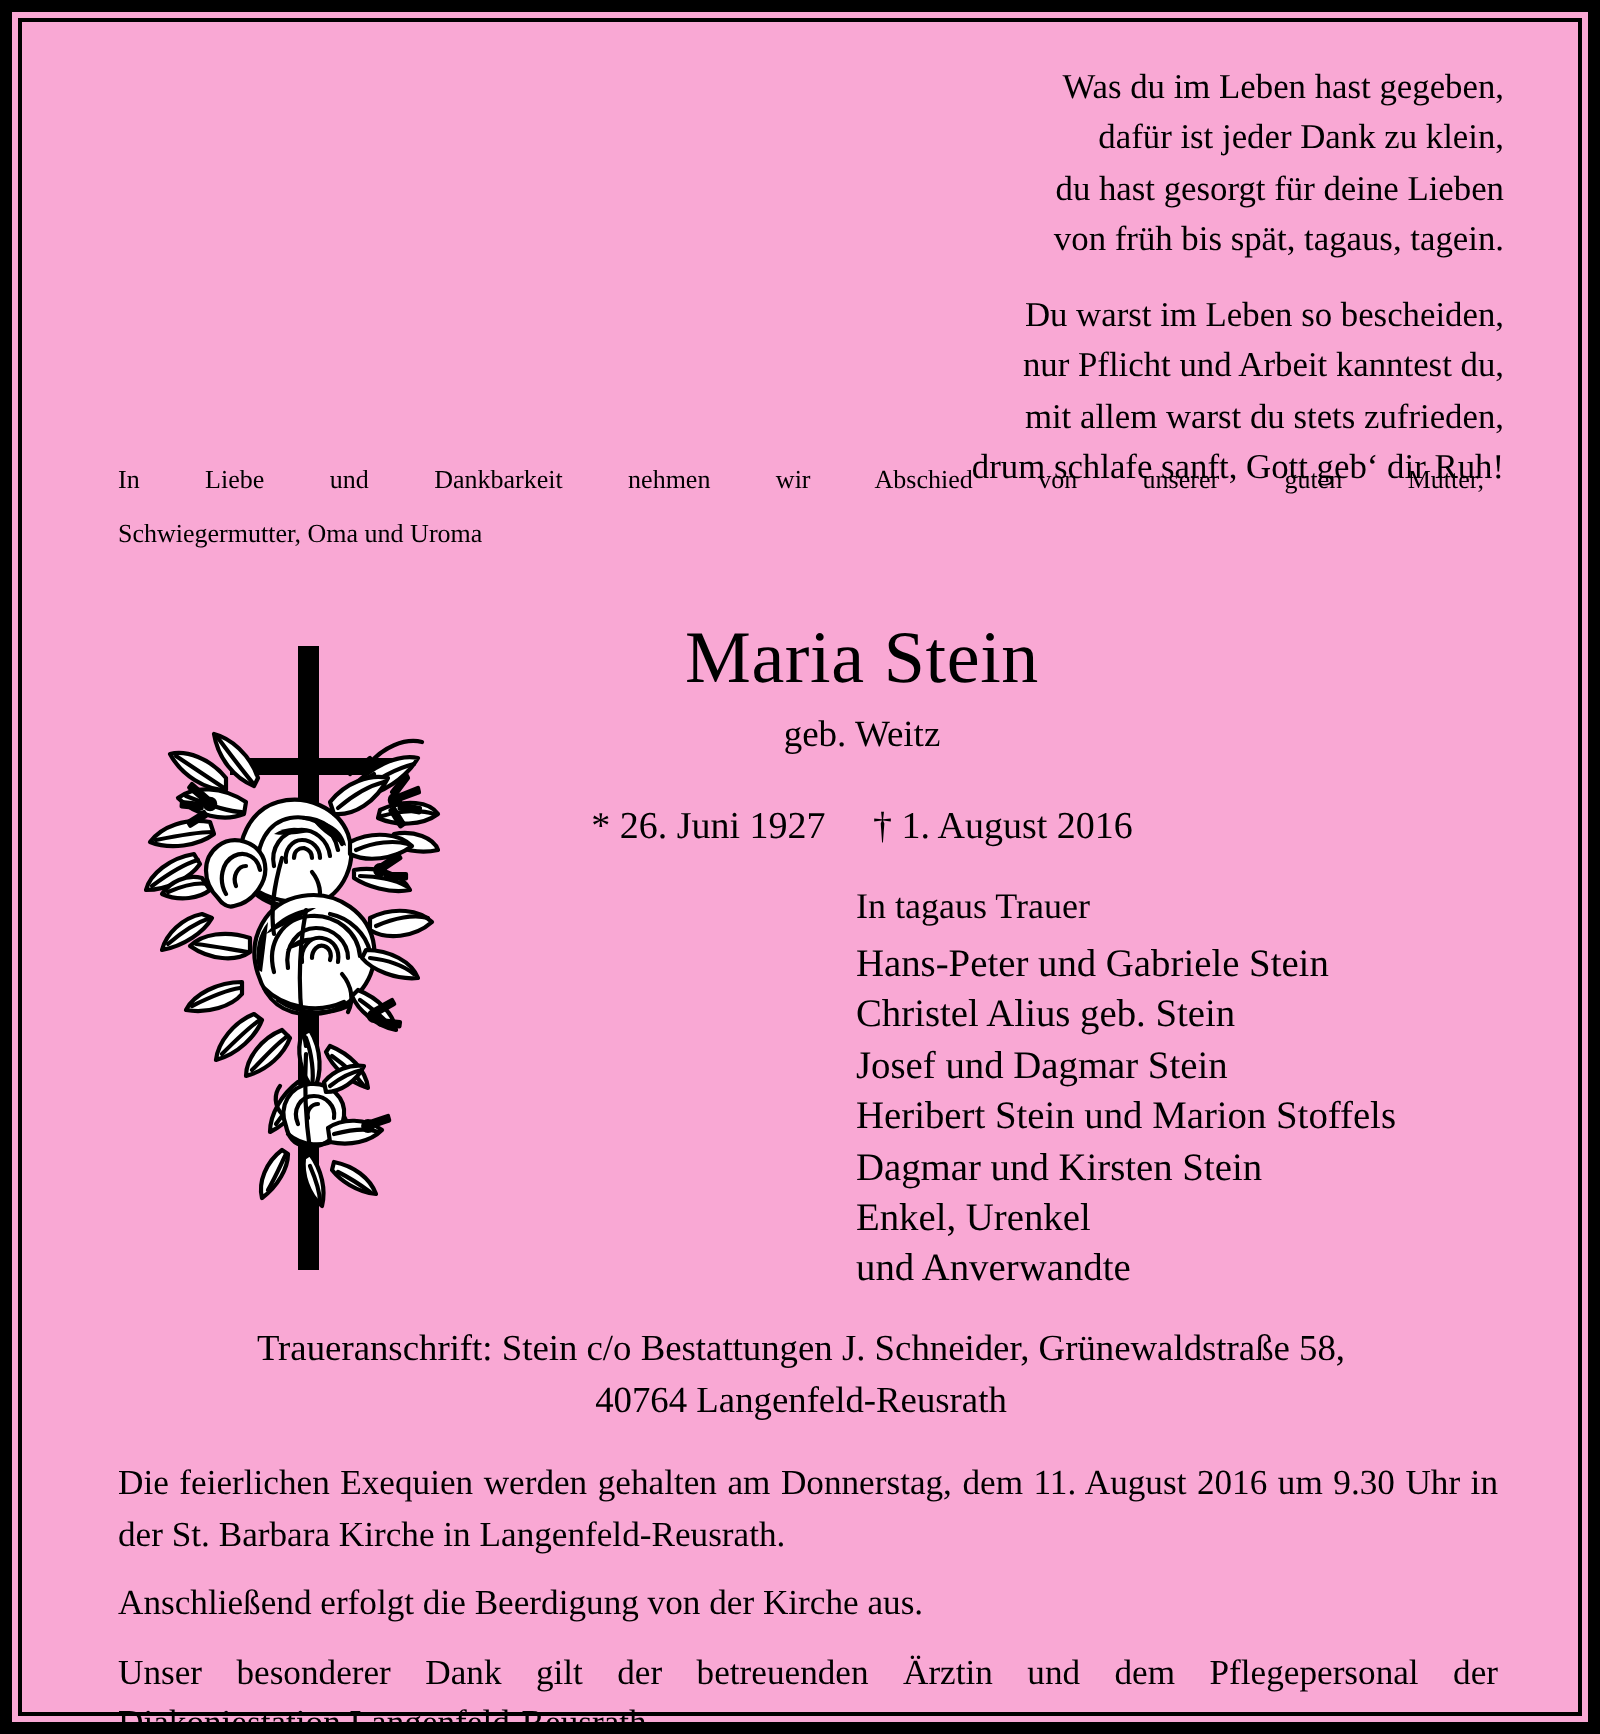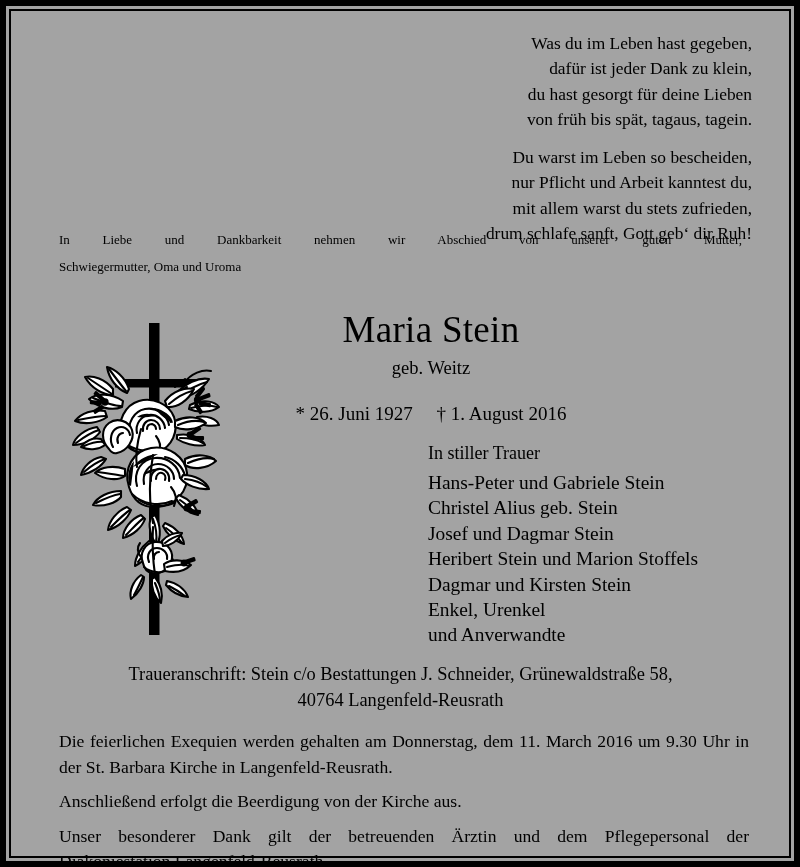--- a/index.html
+++ b/index.html
@@ -8,21 +8,21 @@
     background: #ffffff;
   }
   body {
     font-family: "Liberation Serif", "DejaVu Serif", serif;
     color: #000000;
   }
   #page {
     position: relative;
     width: 800px;
     height: 867px;
-    background: #a3a3a3;
+    background: #f9a8d4;
     box-sizing: border-box;
     overflow: hidden;
   }
   
   .frame-outer {
     position: absolute;
     left: 0; top: 0;
     width: 800px; height: 867px;
     box-sizing: border-box;
     border: 6px solid #000000;
@@ -341,38 +341,38 @@
       </svg>
     </div>
 
     <div class="nameblock">
       <div class="deceased-name">Maria Stein</div>
       <div class="maiden-name">geb. Weitz</div>
       <div class="dates">* 26. Juni 1927     † 1. August 2016</div>
     </div>
 
     <div class="mourners">
-      <div class="heading">In stiller Trauer</div>
+      <div class="heading">In tagaus Trauer</div>
       <div class="m">Hans-Peter und Gabriele Stein</div>
       <div class="m">Christel Alius geb. Stein</div>
       <div class="m">Josef und Dagmar Stein</div>
       <div class="m">Heribert Stein und Marion Stoffels</div>
       <div class="m">Dagmar und Kirsten Stein</div>
       <div class="m">Enkel, Urenkel</div>
       <div class="m">und Anverwandte</div>
     </div>
 
     <div class="address">
       <div>Traueranschrift: Stein c/o Bestattungen J. Schneider, Grünewaldstraße 58,</div>
       <div>40764 Langenfeld-Reusrath</div>
     </div>
 
     <div class="footer">
       <p>
-        <span class="just-line">Die feierlichen Exequien werden gehalten am Donnerstag, dem 11. March 2016 um 9.30 Uhr in</span>
+        <span class="just-line">Die feierlichen Exequien werden gehalten am Donnerstag, dem 11. August 2016 um 9.30 Uhr in</span>
         <span class="plain-line">der St. Barbara Kirche in Langenfeld-Reusrath.</span>
       </p>
       <p>
         <span class="plain-line">Anschließend erfolgt die Beerdigung von der Kirche aus.</span>
       </p>
       <p>
         <span class="just-line">Unser besonderer Dank gilt der betreuenden Ärztin und dem Pflegepersonal der</span>
         <span class="plain-line">Diakoniestation Langenfeld-Reusrath.</span>
       </p>
     </div>

